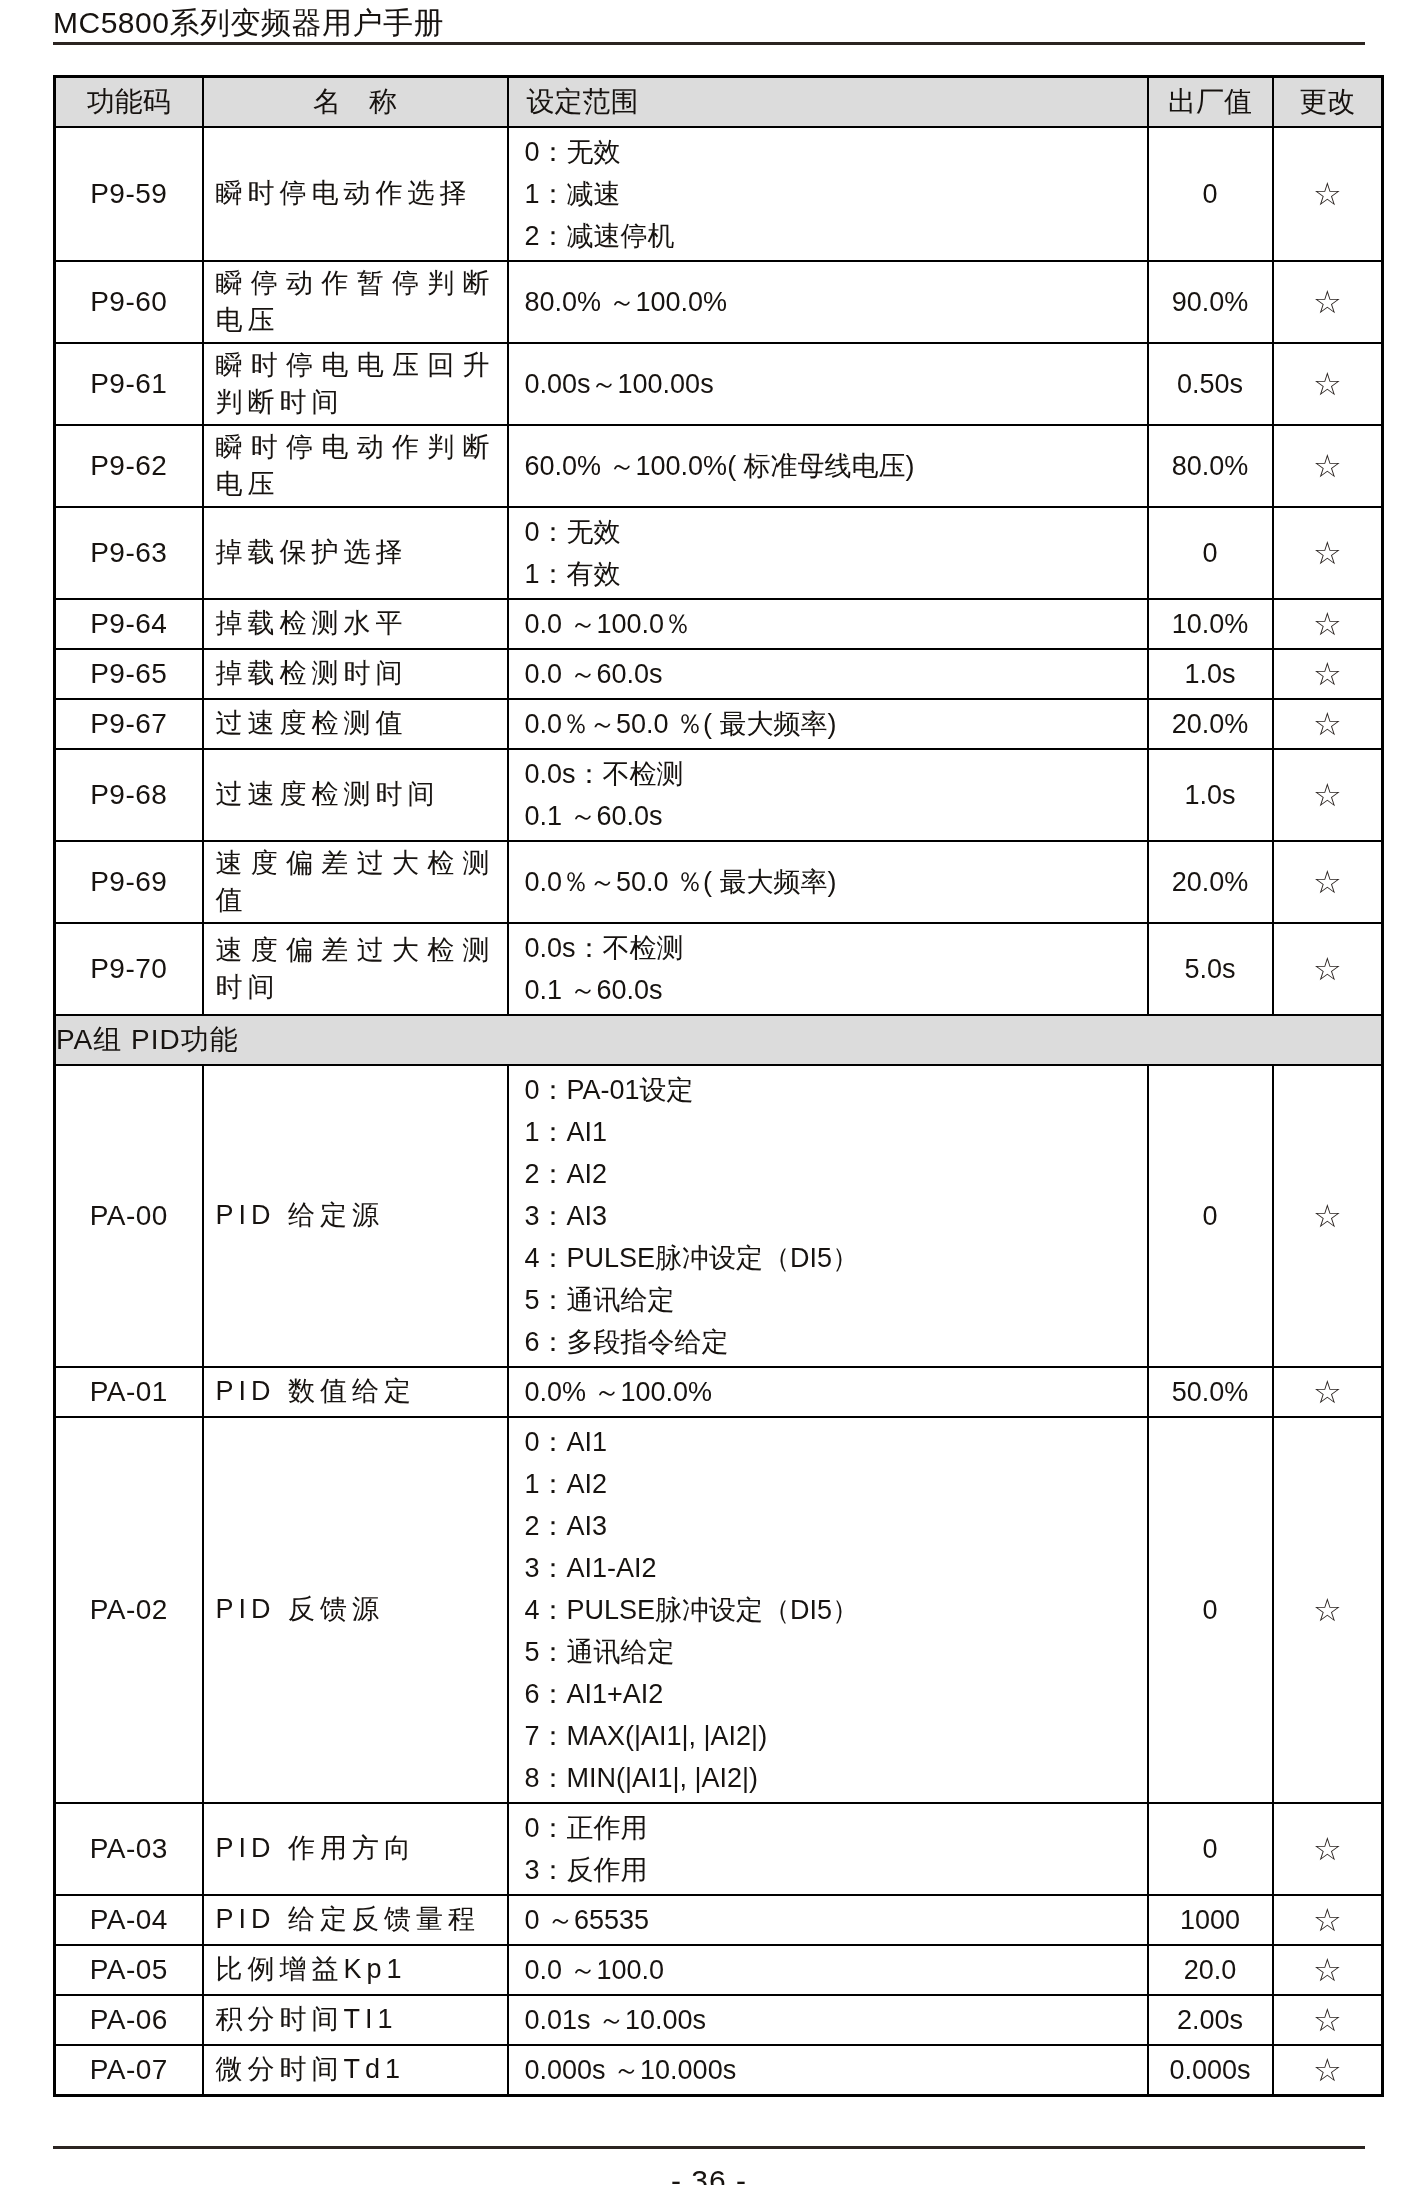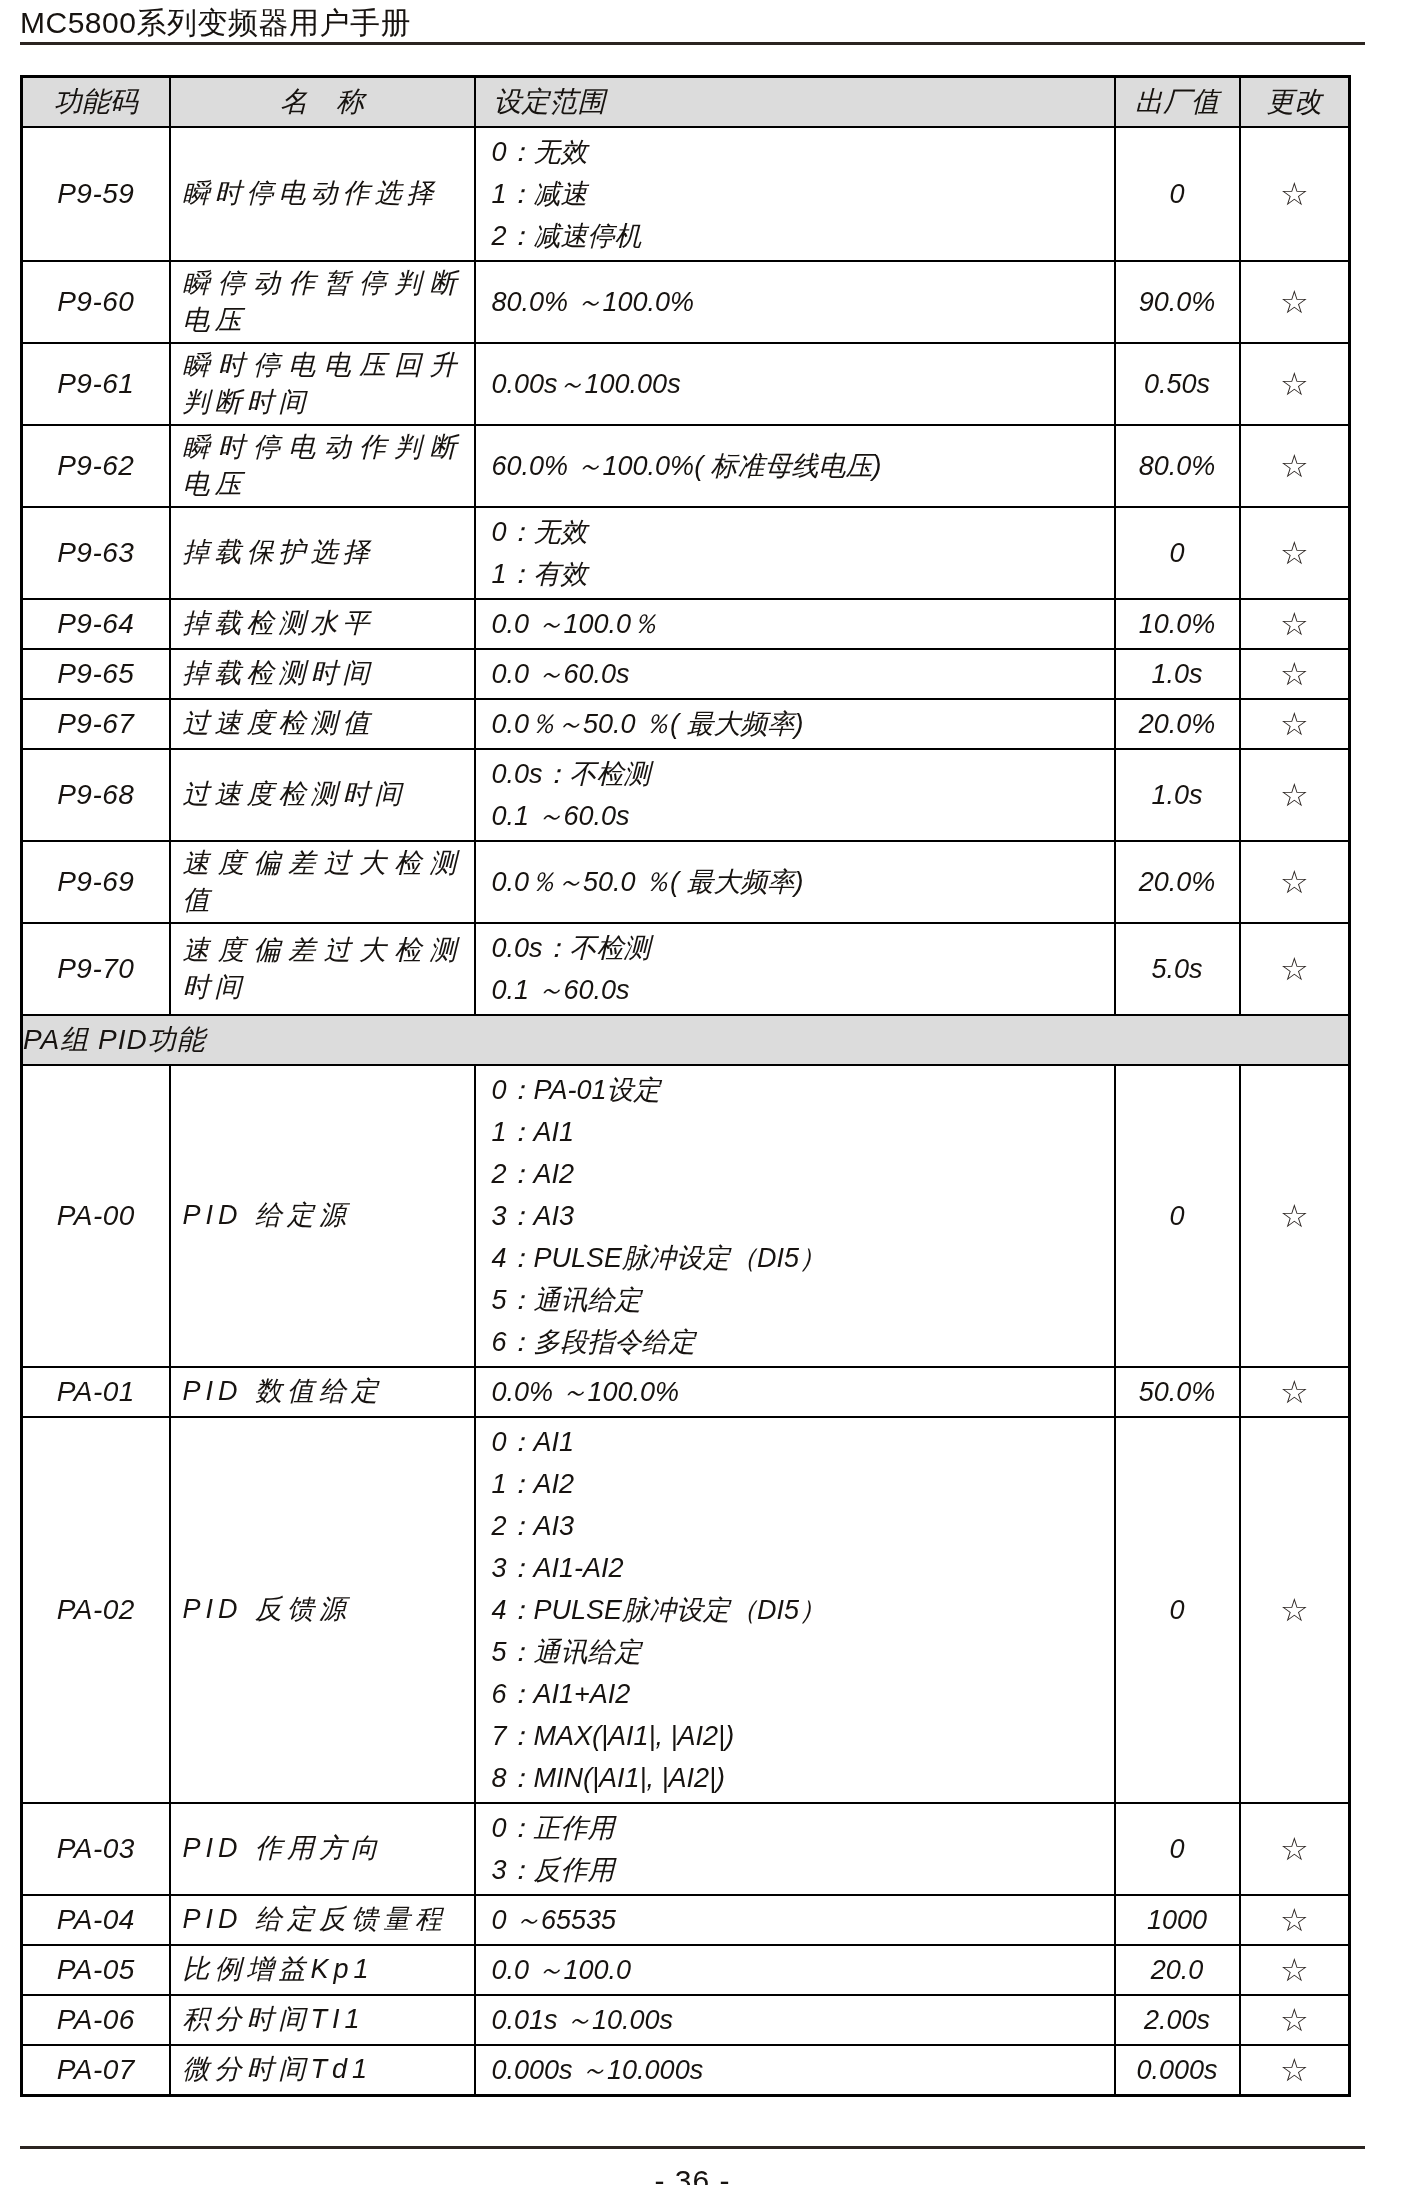--- a/index.html
+++ b/index.html
@@ -8,42 +8,41 @@
     background: #ffffff;
     font-family: "Liberation Sans", "DejaVu Sans", sans-serif;
     color: #171310;
   }
   .page {
     position: relative;
     width: 1402px;
     height: 2185px;
     background: #ffffff;
     box-sizing: border-box;
-    padding: 6px 37px 0 20px;
+    padding: 6px 37px 0 53px;
     overflow: hidden;
   }
   .doc-title {
     font-size: 30px;
     line-height: 34px;
     letter-spacing: 0.5px;
     font-weight: 500;
     white-space: nowrap;
   }
   .title-rule {
     height: 3px;
     background: #2b2421;
     margin-top: 2px;
   }
   table.param-table {
     border-collapse: collapse;
     table-layout: fixed;
     width: 1328px;
     margin-top: 30px;
     border: 3px solid #000000;
-    font-style: italic;
   }
   .param-table col.c1 { width: 148px; }
   .param-table col.c2 { width: 305px; }
   .param-table col.c3 { width: 640px; }
   .param-table col.c4 { width: 125px; }
   .param-table col.c5 { width: 110px; }
   .param-table th, .param-table td {
     border: 2px solid #000000;
     vertical-align: middle;
     box-sizing: border-box;

